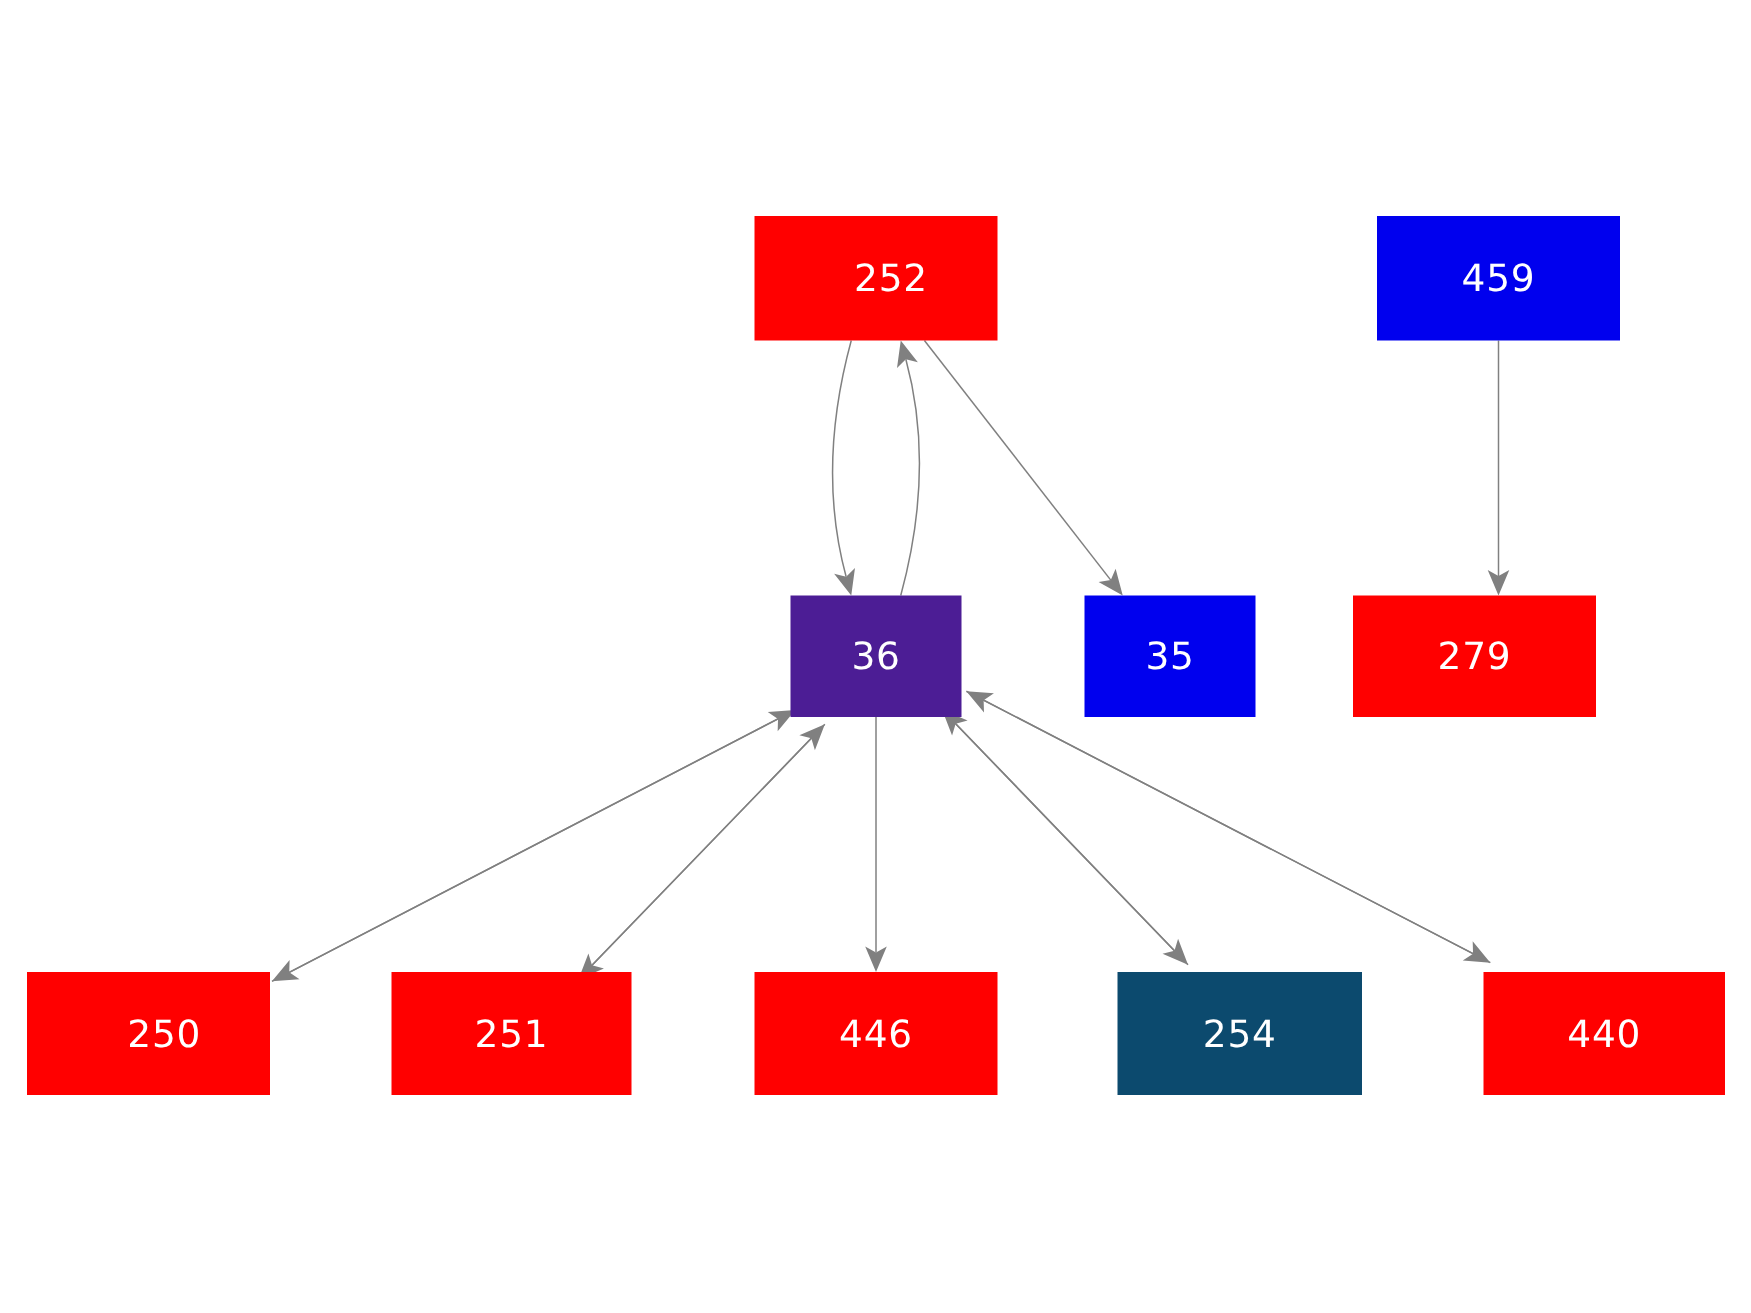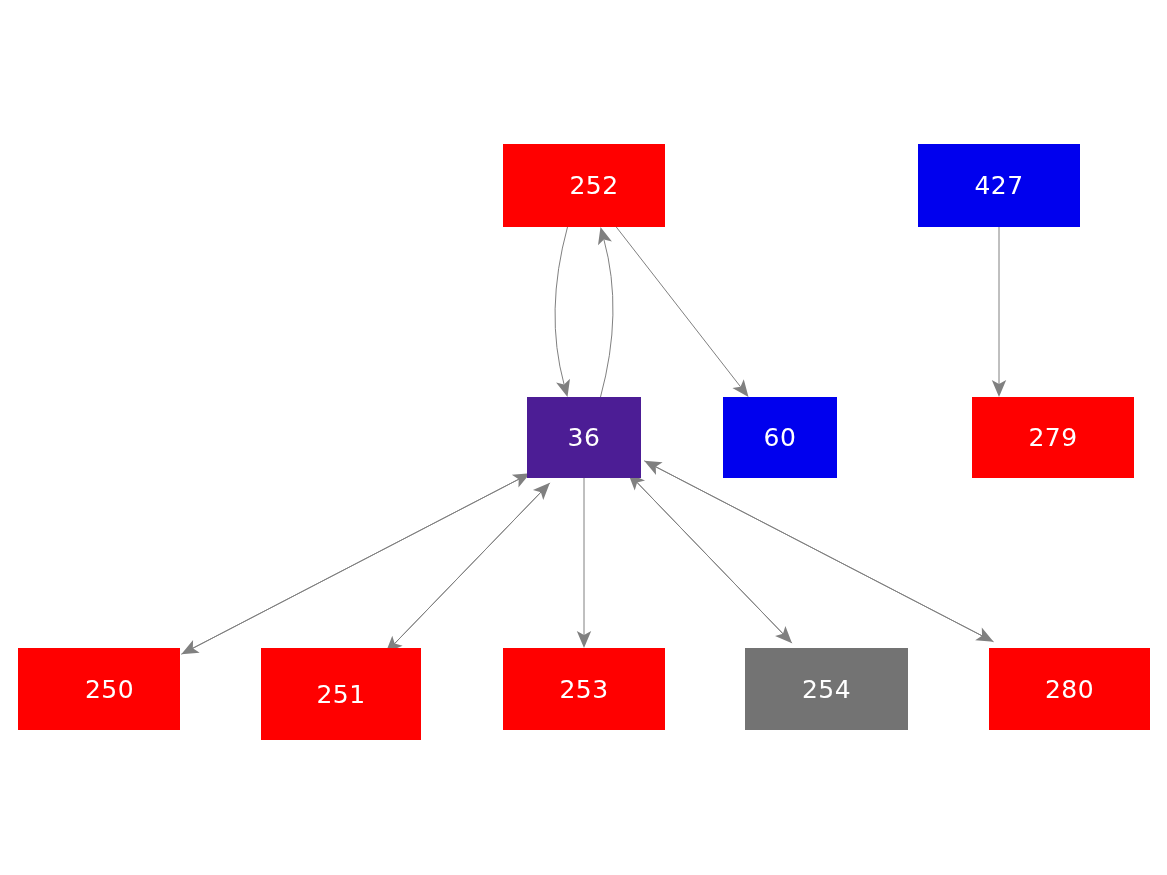--- a/index.html
+++ b/index.html
@@ -96,40 +96,40 @@
       <g>
         <path d="M 993.57 641.78 L 655.76 466.79" fill="none" stroke="#808080" stroke-width="1"></path>
         <polygon points="644.22,460.81 662.63,462.24 655.76,466.79 656.00,475.02" fill="#808080"></polygon>
       </g>
     </svg>
   <div id="node-layer">
       <div class="node" style="left: 503px; top: 144px; width: 162px; height: 83px; background: rgb(255, 0, 0); padding-left: 20px;">
         <span class="node-label">252</span>
       </div>
       <div class="node" style="left: 918px; top: 144px; width: 162px; height: 83px; background: rgb(0, 0, 238);">
-        <span class="node-label">427</span>
+        <span class="node-label">459</span>
       </div>
       <div class="node" style="left: 527px; top: 397px; width: 114px; height: 81px; background: #4c1d95;">
         <span class="node-label">36</span>
       </div>
       <div class="node" style="left: 723px; top: 397px; width: 114px; height: 81px; background: rgb(0, 0, 238);">
-        <span class="node-label">60</span>
+        <span class="node-label">35</span>
       </div>
-      <div class="node" style="left: 972px; top: 397px; width: 162px; height: 81px; background: rgb(255, 0, 0); text-align: right;">
+      <div class="node" style="left: 902px; top: 397px; width: 162px; height: 81px; background: rgb(255, 0, 0); text-align: right;">
         <span class="node-label">279</span>
       </div>
       <div class="node" style="left: 18px; top: 648px; width: 162px; height: 82px; background: rgb(255, 0, 0); padding-left: 21px;">
         <span class="node-label">250</span>
       </div>
-      <div class="node" style="left: 261px; top: 648px; width: 160px; height: 92px; background: rgb(255, 0, 0);">
+      <div class="node" style="left: 261px; top: 648px; width: 160px; height: 82px; background: rgb(255, 0, 0);">
         <span class="node-label">251</span>
       </div>
       <div class="node" style="left: 503px; top: 648px; width: 162px; height: 82px; background: rgb(255, 0, 0);">
-        <span class="node-label">253</span>
+        <span class="node-label">446</span>
       </div>
-      <div class="node" style="left: 745px; top: 648px; width: 163px; height: 82px; background: #737373; text-align: center;">
+      <div class="node" style="left: 745px; top: 648px; width: 163px; height: 82px; background: #0c4a6e; text-align: center;">
         <span class="node-label">254</span>
       </div>
       <div class="node" style="left: 989px; top: 648px; width: 161px; height: 82px; background: rgb(255, 0, 0);">
-        <span class="node-label">280</span>
+        <span class="node-label">440</span>
       </div>
     </div>
 </div>
 
 </body></html>

